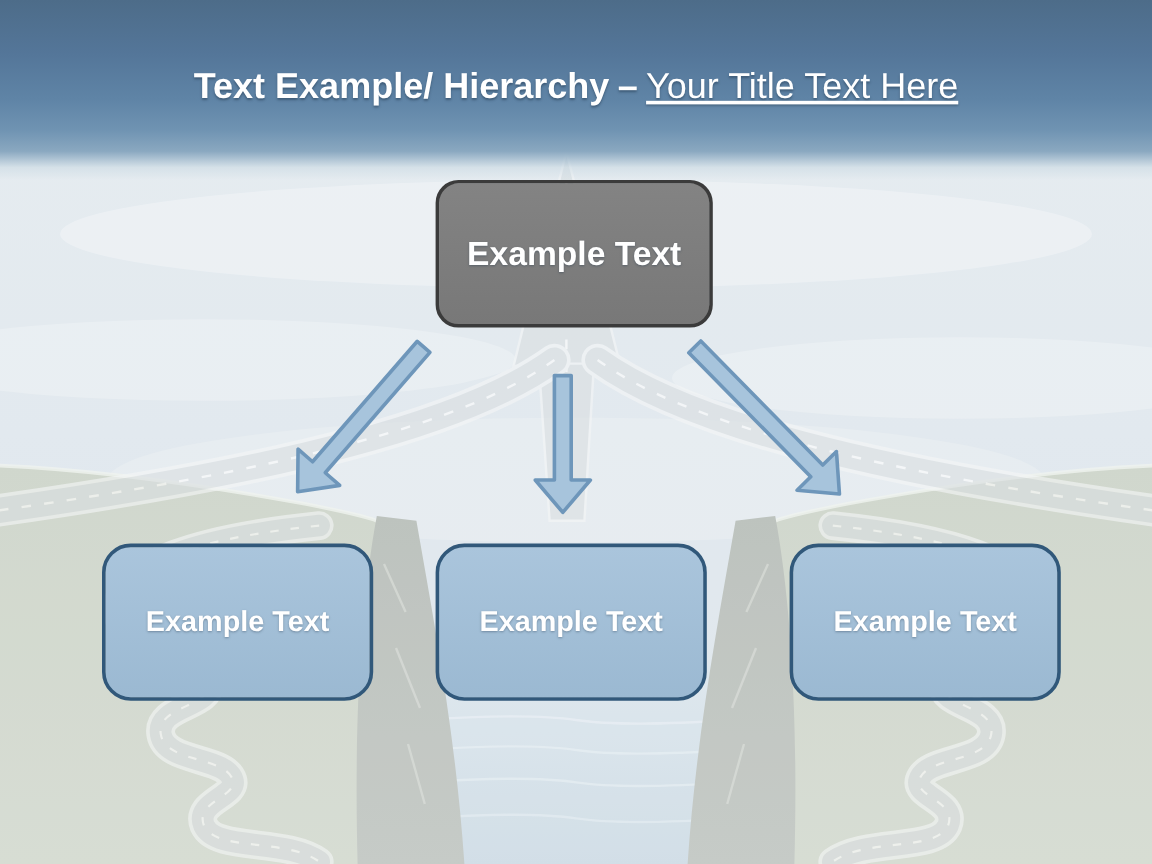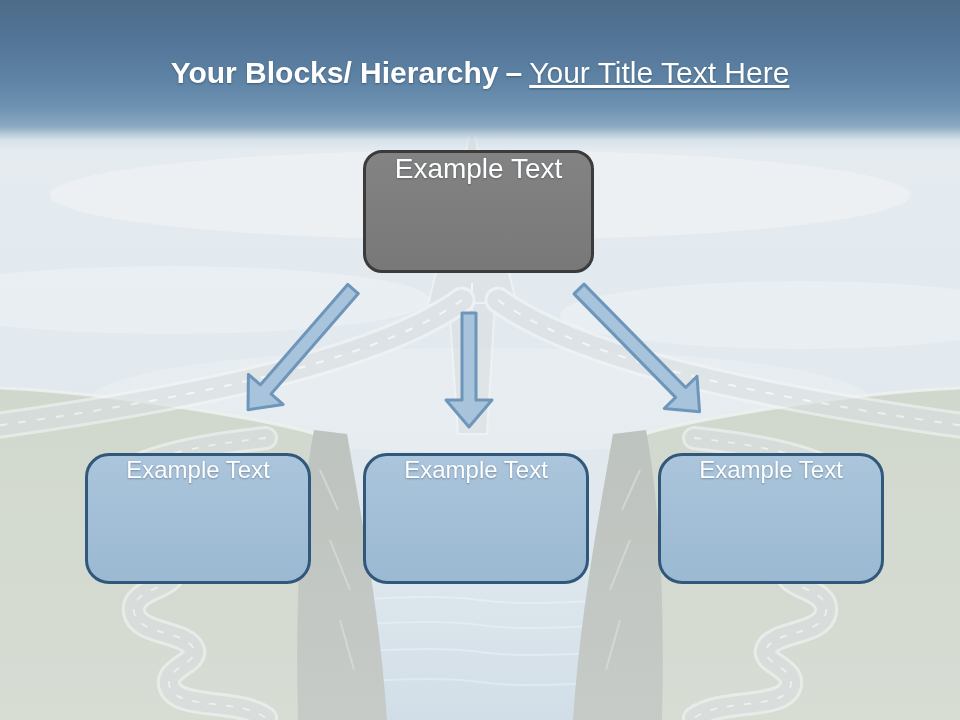--- a/index.html
+++ b/index.html
@@ -16,23 +16,24 @@
   }
   .title{
     position:absolute;left:0;top:54px;width:960px;
     text-align:center;color:#fff;font-size:30px;line-height:38px;
     text-shadow:0 1px 2px rgba(25,45,65,.45);white-space:nowrap;
   }
   .t-bold{font-weight:bold;}
   .t-sep{font-weight:bold;margin:0 7px;}
   .t-light{font-weight:normal;text-decoration:underline;}
   .box{
-    position:absolute;display:flex;justify-content:center;
+    position:absolute;display:flex;align-items:center;justify-content:center;
     color:#fff;text-align:center;
     text-shadow:0 1px 2px rgba(35,55,75,.4);
+    font-weight:bold;
   }
   .root{
     left:363px;top:150px;width:225px;height:117px;
     background:linear-gradient(#838383,#787878);
     border:3px solid #3b3b3b;border-radius:19px;
     font-size:28px;
   }
   .child{
     top:453px;width:220px;height:125px;
     background:linear-gradient(#aac5dc,#9bb9d2);
@@ -126,21 +127,21 @@
         <path d="M694,438 C790,448 862,468 862,508 C862,546 790,544 786,570 C783,589 830,588 826,612 C822,636 772,630 766,650 C762,664 798,668 790,688 C780,710 722,698 694,718" stroke="#d3d9dc" stroke-width="18" fill="none" stroke-linecap="round"></path>
         <path d="M694,438 C790,448 862,468 862,508 C862,546 790,544 786,570 C783,589 830,588 826,612 C822,636 772,630 766,650 C762,664 798,668 790,688 C780,710 722,698 694,718" stroke="#ffffff" stroke-width="1.8" stroke-dasharray="7 10" fill="none"></path>
       </g>
     </g>
 
     <rect x="0" y="120" width="960" height="600" fill="#f4f7f8" opacity="0.22"></rect>
   </svg>
 
   <div class="header">
     <div class="title">
-      <span class="t-bold">Your Blocks/ Hierarchy</span><span class="t-sep">–</span><span class="t-light">Your Title Text Here</span>
+      <span class="t-bold">Text Example/ Hierarchy</span><span class="t-sep">–</span><span class="t-light">Your Title Text Here</span>
     </div>
   </div>
 
   <div class="box root">
     <span>Example Text</span>
   </div>
 
   <svg class="arrows" viewBox="0 0 960 720">
     <g fill="#a7c4dc" stroke="#6e96ba" stroke-width="3" stroke-linejoin="round">
       <polygon transform="translate(353,289) rotate(41)" points="-7,0 -7,133 -23,133 0,160 23,133 7,133 7,0"></polygon>

